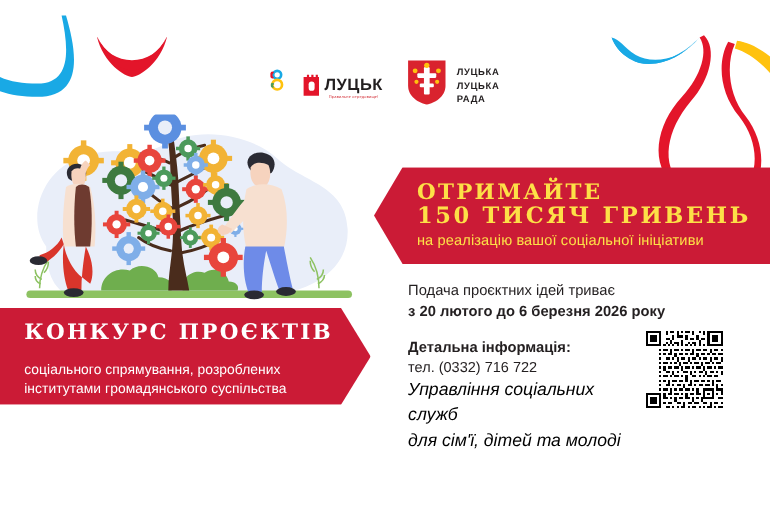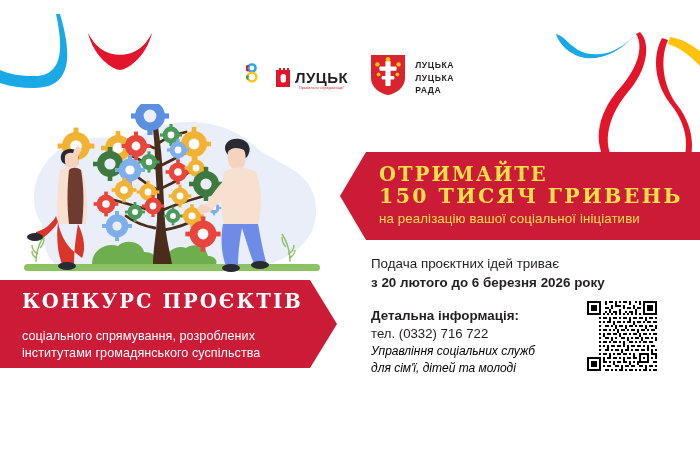--- a/index.html
+++ b/index.html
@@ -76,21 +76,21 @@
     font-size: 12.6px; line-height: 1.34; margin-top: 16px; letter-spacing: .05px;
   }
 
   
   .info { position: absolute; left: 371px; top: 242px; width: 300px; color: #231f20; }
   .info-line { font-size: 13.4px; line-height: 1.42; }
   .info-line.bold { font-weight: bold; }
   .info-group { margin-bottom: 14px; margin-top: 12px; }
   .info-line.ital { font-size: 13.2px; }
   .dept { position: absolute; left: 371px; top: 343px; width: 205px; }
-  .dept .info-line { font-style: italic; font-size: 12px; line-height: 1.45; }
+  .dept .info-line { font-style: italic; font-size: 16px; line-height: 1.45; }
 
   
   .qr {
     position: absolute; left: 585px; top: 299px; width: 74px; height: 74px;
     background: #ffffff;
   }
 </style>
 </head>
 <body>
 

